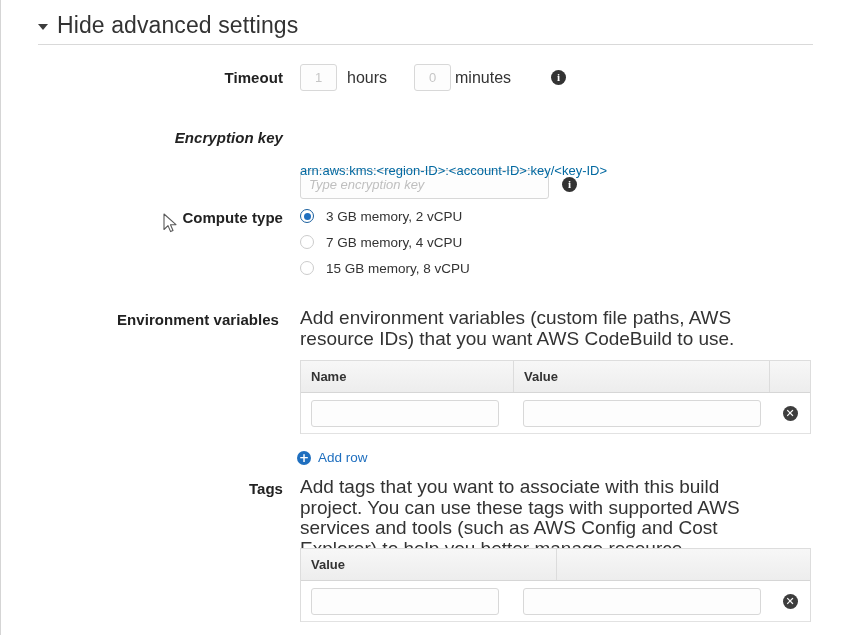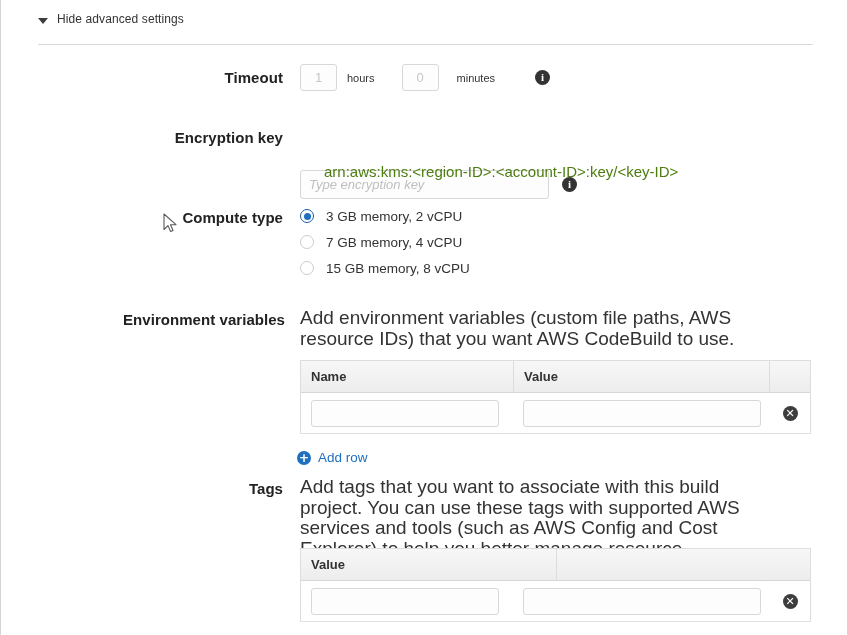--- a/index.html
+++ b/index.html
@@ -26,21 +26,21 @@
     cursor: pointer;
   }
   .caret {
     width: 0; height: 0;
     border-left: 5.5px solid transparent;
     border-right: 5.5px solid transparent;
     border-top: 6.5px solid #3c3c3c;
     margin-top: 3px;
   }
   .section-title {
-    font-size: 12px;
+    font-size: 23px;
     color: #333333;
     letter-spacing: .1px;
   }
   .header-rule {
     position: absolute;
     left: 37px; top: 44px;
     width: 775px; height: 1px;
     background: #d9d9d9;
   }
   .flabel {
@@ -67,44 +67,43 @@
   }
   input.txt::placeholder { color: #bdbdbd; }
   input.num { width: 37px; height: 27px; text-align: center; padding: 0 2px; }
   input.num::placeholder { color: #c6c6c6; }
   input.enc {
     width: 249px; height: 29px;
     font-style: italic;
   }
   input.enc::placeholder { color: #bfbfbf; font-style: italic; }
   .unit {
-    font-size: 11px;
+    font-size: 16px;
     color: #333333;
   }
 
   
   .info-icon {
     width: 15px; height: 15px;
     border-radius: 50%;
     background: #333333;
     color: #ffffff;
     font-size: 11px;
     font-weight: bold;
     font-family: "Liberation Serif", serif;
     display: inline-flex;
     align-items: center;
     justify-content: center;
     line-height: 1;
     cursor: pointer;
   }
 
   .hint {
-    font-size: 15px;
-    color: #4d7c0f;
-    margin-left: 24px;
+    font-size: 13px;
+    color: #0369a1;
   }
 
   
   .radio-row {
     display: flex; align-items: center; gap: 12px;
     height: 26px;
     cursor: pointer;
   }
   .radio {
     width: 14px; height: 14px;
@@ -228,25 +227,25 @@
     <span class="caret"></span>
     <span class="section-title">Hide advanced settings</span>
   </div>
   <div class="header-rule"></div>
 
   <div class="flabel" style="left:32px; top:69px;">Timeout</div>
   <div class="fieldarea" style="top:64px; display:flex; align-items:center;">
     <input class="txt num" placeholder="1" style="">
     <span class="unit" style="margin-left:10px;">hours</span>
     <input class="txt num" style="margin-left: 27px;" placeholder="0">
-    <span class="unit" style="margin-left:18px;">minutes</span>
+    <span class="unit" style="margin-left:4px;">minutes</span>
     <span class="info-icon" style="margin-left:40px;">i</span>
   </div>
 
-  <div class="flabel" style="left:32px; top:129px;">Encryption key</div>
+  <div class="flabel" style="left:32px; top:129px;font-style:italic;">Encryption key</div>
   <div class="fieldarea" style="top:122px; display:flex; align-items:center;margin-top:48px;">
     <input class="txt enc" placeholder="Type encryption key" style="">
     <span class="info-icon" style="margin-left:13px;">i</span>
   </div>
   <div class="hint fieldarea" style="top:163px;">arn:aws:kms:&lt;region-ID&gt;:&lt;account-ID&gt;:key/&lt;key-ID&gt;</div>
 
   <div class="flabel" style="left:32px; top:209px;">Compute type</div>
   <div class="fieldarea" style="top:203px;">
     <div class="radio-row">
       <span class="radio on"></span>
@@ -255,21 +254,21 @@
     <div class="radio-row">
       <span class="radio"></span>
       <span class="radio-label">7 GB memory, 4 vCPU</span>
     </div>
     <div class="radio-row">
       <span class="radio"></span>
       <span class="radio-label">15 GB memory, 8 vCPU</span>
     </div>
   </div>
 
-  <div class="flabel" style="left:34px; top:311px;">Environment variables</div>
+  <div class="flabel" style="left:28px; top:311px;">Environment variables</div>
   <div class="desc fieldarea" style="top:308px; width:497px;">Add environment variables (custom file paths, AWS resource IDs) that you want AWS CodeBuild to use.</div>
 
   <div class="kvtable" style="left:299px; top:360px;">
     <div class="kvhead">
       <div class="c1">Name</div>
       <div class="c2">Value</div>
       <div class="c3"></div>
     </div>
     <div class="kvbody">
       <div class="c1">

